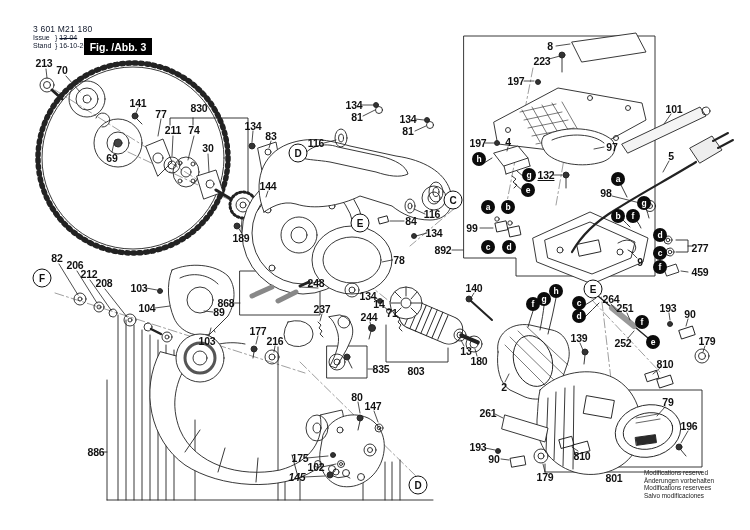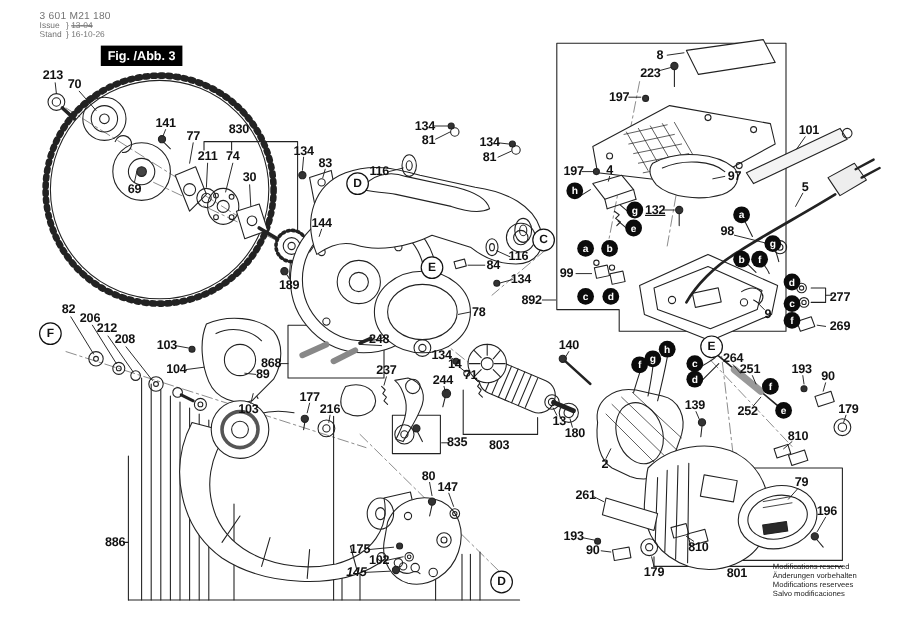--- a/index.html
+++ b/index.html
@@ -8,21 +8,21 @@
   #lineart{position:absolute;left:0;top:0;}
   #labels-layer{position:absolute;left:0;top:0;width:750px;height:530px;}
   .plabel{position:absolute;transform:translate(-50%,-50%);font-weight:700;
     font-size:10.5px;color:var(--label,#111);white-space:nowrap;letter-spacing:-0.2px;}
   .vmarker{position:absolute;transform:translate(-50%,-50%);width:17px;height:17px;
     border:1.6px solid #111;border-radius:50%;background:#fff;color:#111;
     font-weight:700;font-size:10px;display:flex;align-items:center;justify-content:center;}
   .wmarker{position:absolute;transform:translate(-50%,-50%);width:14px;height:14px;
     border-radius:50%;background:#0b0b0b;color:#fff;font-weight:700;font-size:8.5px;
     display:flex;align-items:center;justify-content:center;}
-  .header{position:absolute;left:33px;top:8px;color:#737373;}
+  .header{position:absolute;left:33px;top:24px;color:#0f172a;}
   .pn{font-size:8.5px;letter-spacing:0.2px;}
   .hrow{font-size:7px;line-height:8px;}
   .hrow .lab{display:inline-block;width:22px;}
   .struck{text-decoration:line-through;}
   .figbox{position:absolute;left:84px;top:38px;width:68px;height:17px;background:var(--figbg,#000);
     color:var(--figtx,#fff);font-weight:700;font-size:10.5px;display:flex;align-items:center;
     justify-content:center;}
   .footer{position:absolute;left:644px;top:469px;}
   .fline{font-size:6.4px;line-height:7.6px;color:#222;white-space:nowrap;}
 </style>
@@ -548,21 +548,21 @@
       <div class="plabel" style="left: 516px; top: 81px;">197</div>
       <div class="plabel" style="left: 478px; top: 143px;">197</div>
       <div class="plabel" style="left: 508px; top: 142px;">4</div>
       <div class="plabel" style="left: 546px; top: 175px; text-decoration: underline;">132</div>
       <div class="plabel" style="left: 612px; top: 147px;">97</div>
       <div class="plabel" style="left: 606px; top: 193px;">98</div>
       <div class="plabel" style="left: 674px; top: 109px;">101</div>
       <div class="plabel" style="left: 671px; top: 156px;">5</div>
       <div class="plabel" style="left: 640px; top: 262px;">9</div>
       <div class="plabel" style="left: 700px; top: 248px;">277</div>
-      <div class="plabel" style="left: 700px; top: 272px;">269</div>
+      <div class="plabel" style="left: 700px; top: 272px;">459</div>
       <div class="plabel" style="left: 611px; top: 299px;">264</div>
       <div class="plabel" style="left: 625px; top: 308px;">251</div>
       <div class="plabel" style="left: 623px; top: 343px;">252</div>
       <div class="plabel" style="left: 579px; top: 338px;">139</div>
       <div class="plabel" style="left: 668px; top: 308px;">193</div>
       <div class="plabel" style="left: 690px; top: 314px;">90</div>
       <div class="plabel" style="left: 707px; top: 341px;">179</div>
       <div class="plabel" style="left: 504px; top: 387px;">2</div>
       <div class="plabel" style="left: 474px; top: 288px;">140</div>
       <div class="plabel" style="left: 488px; top: 413px;">261</div>

